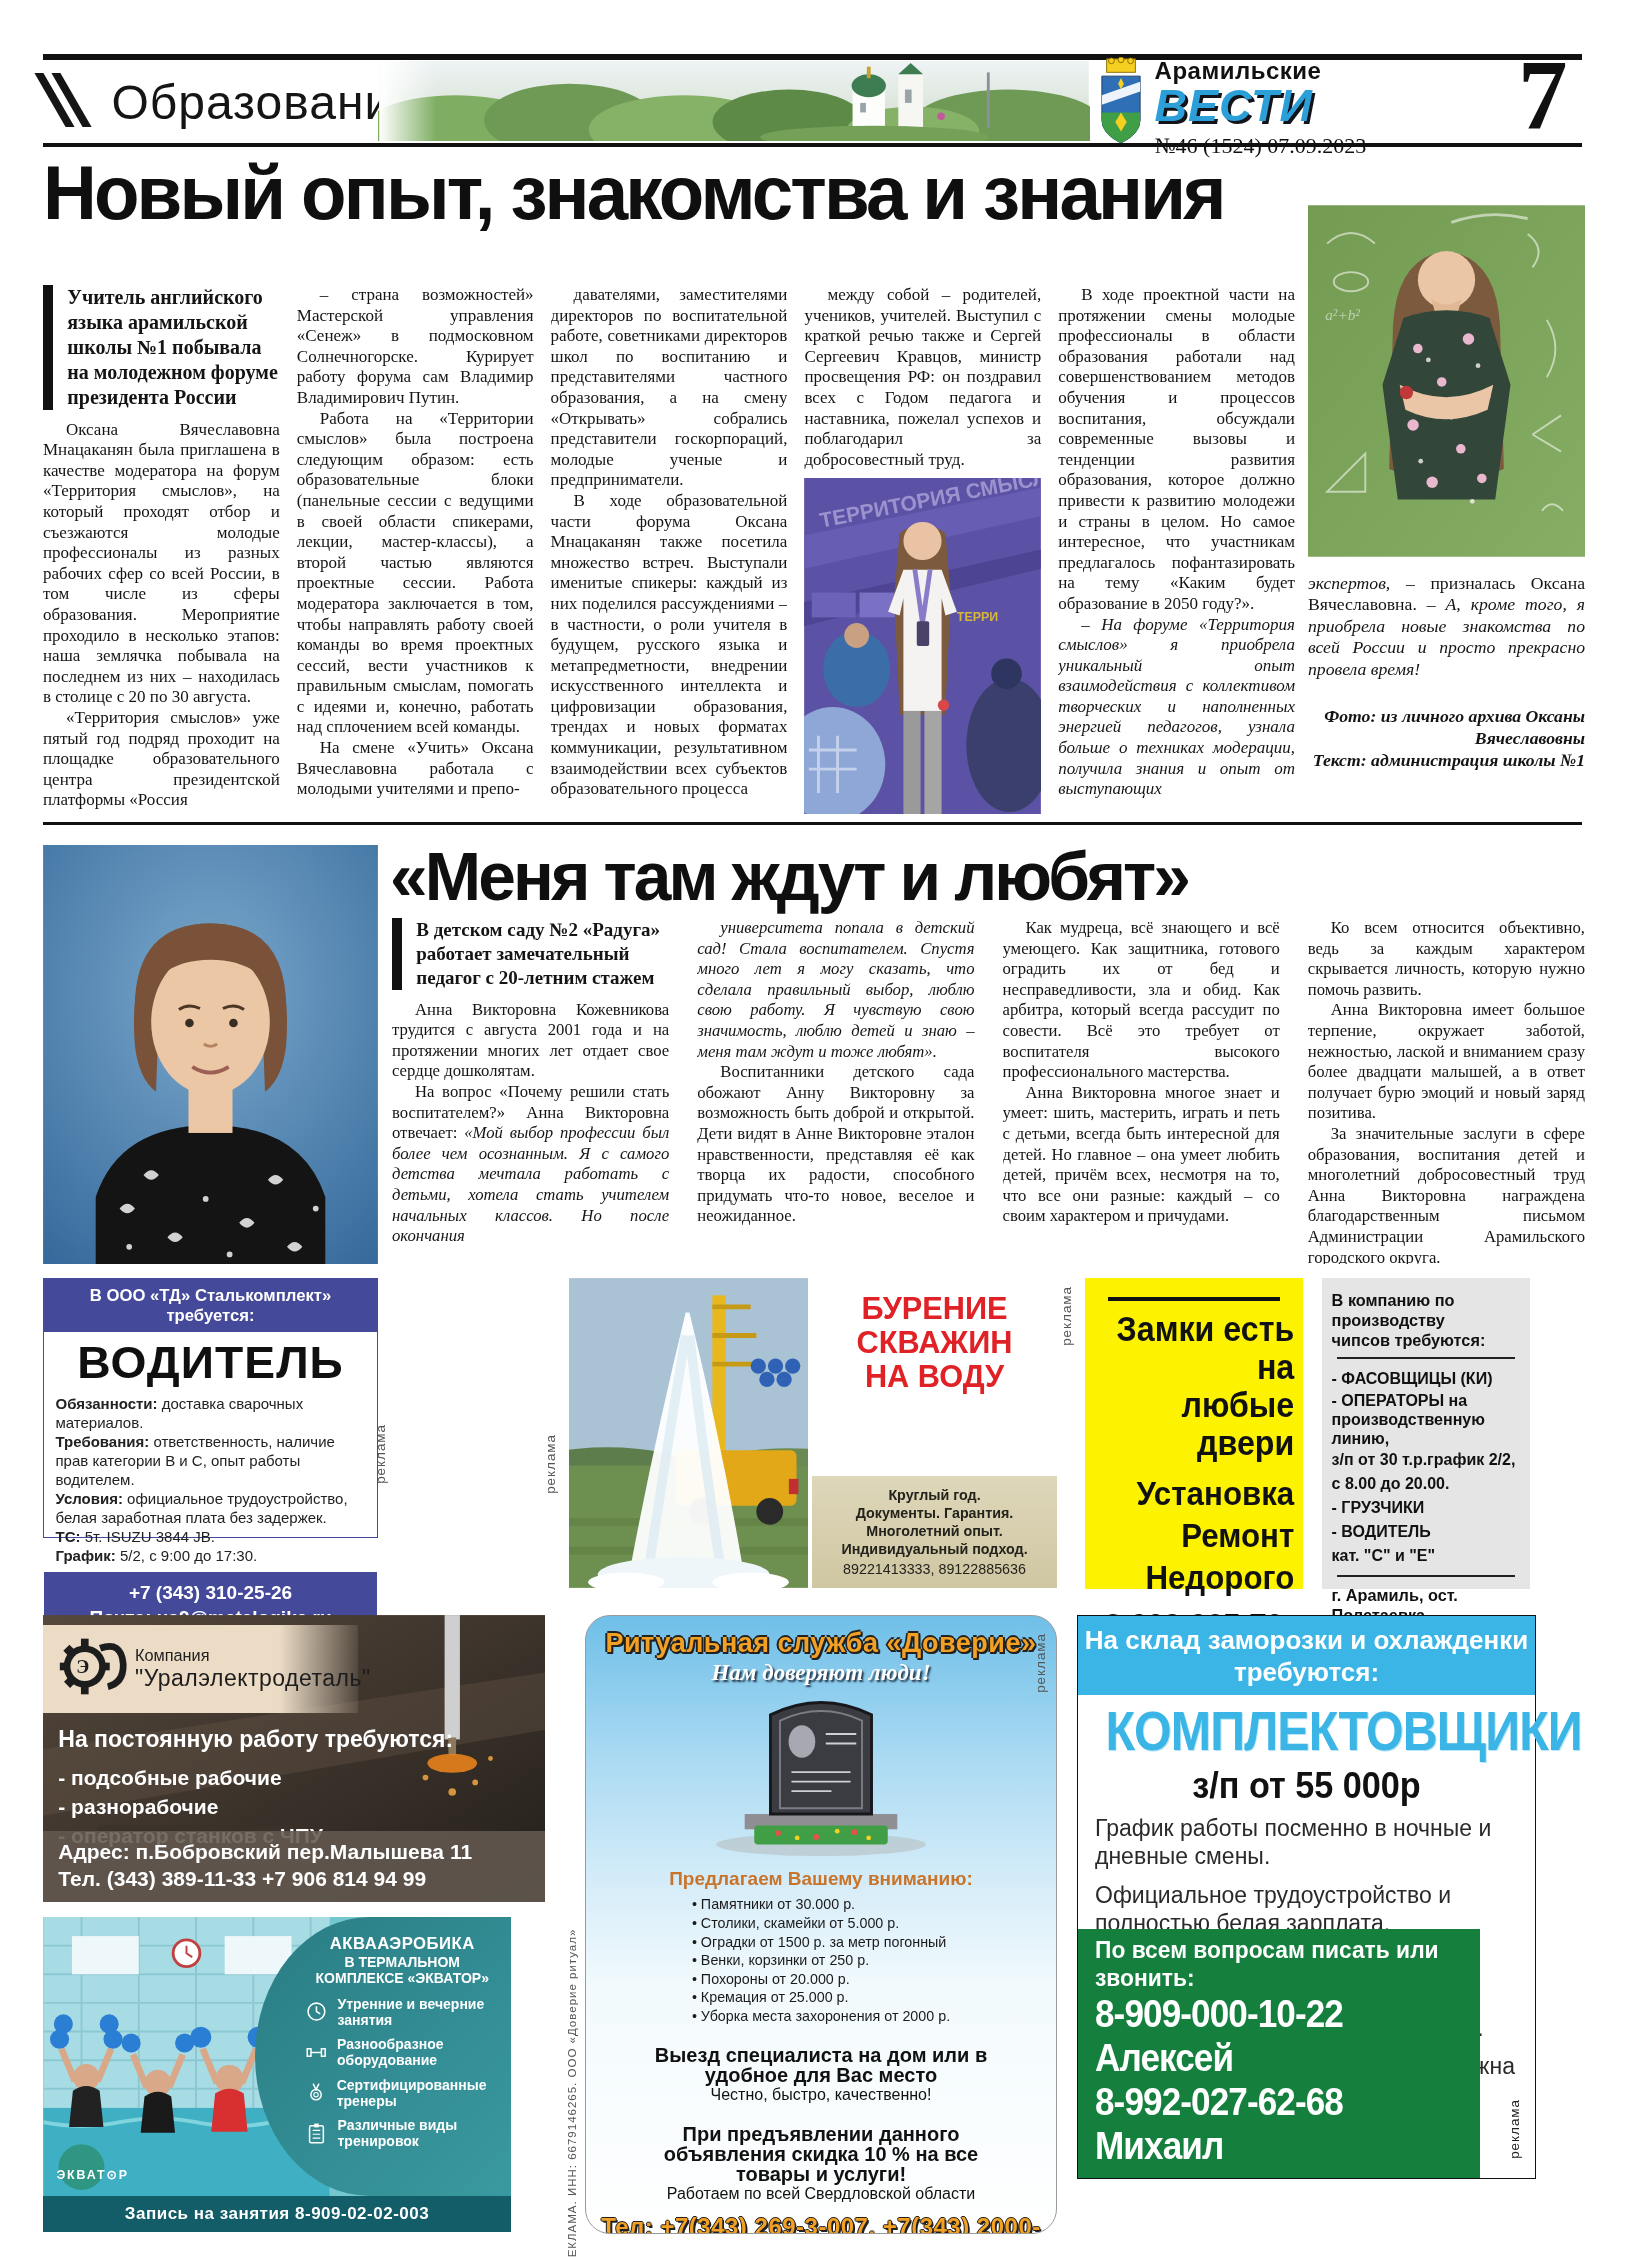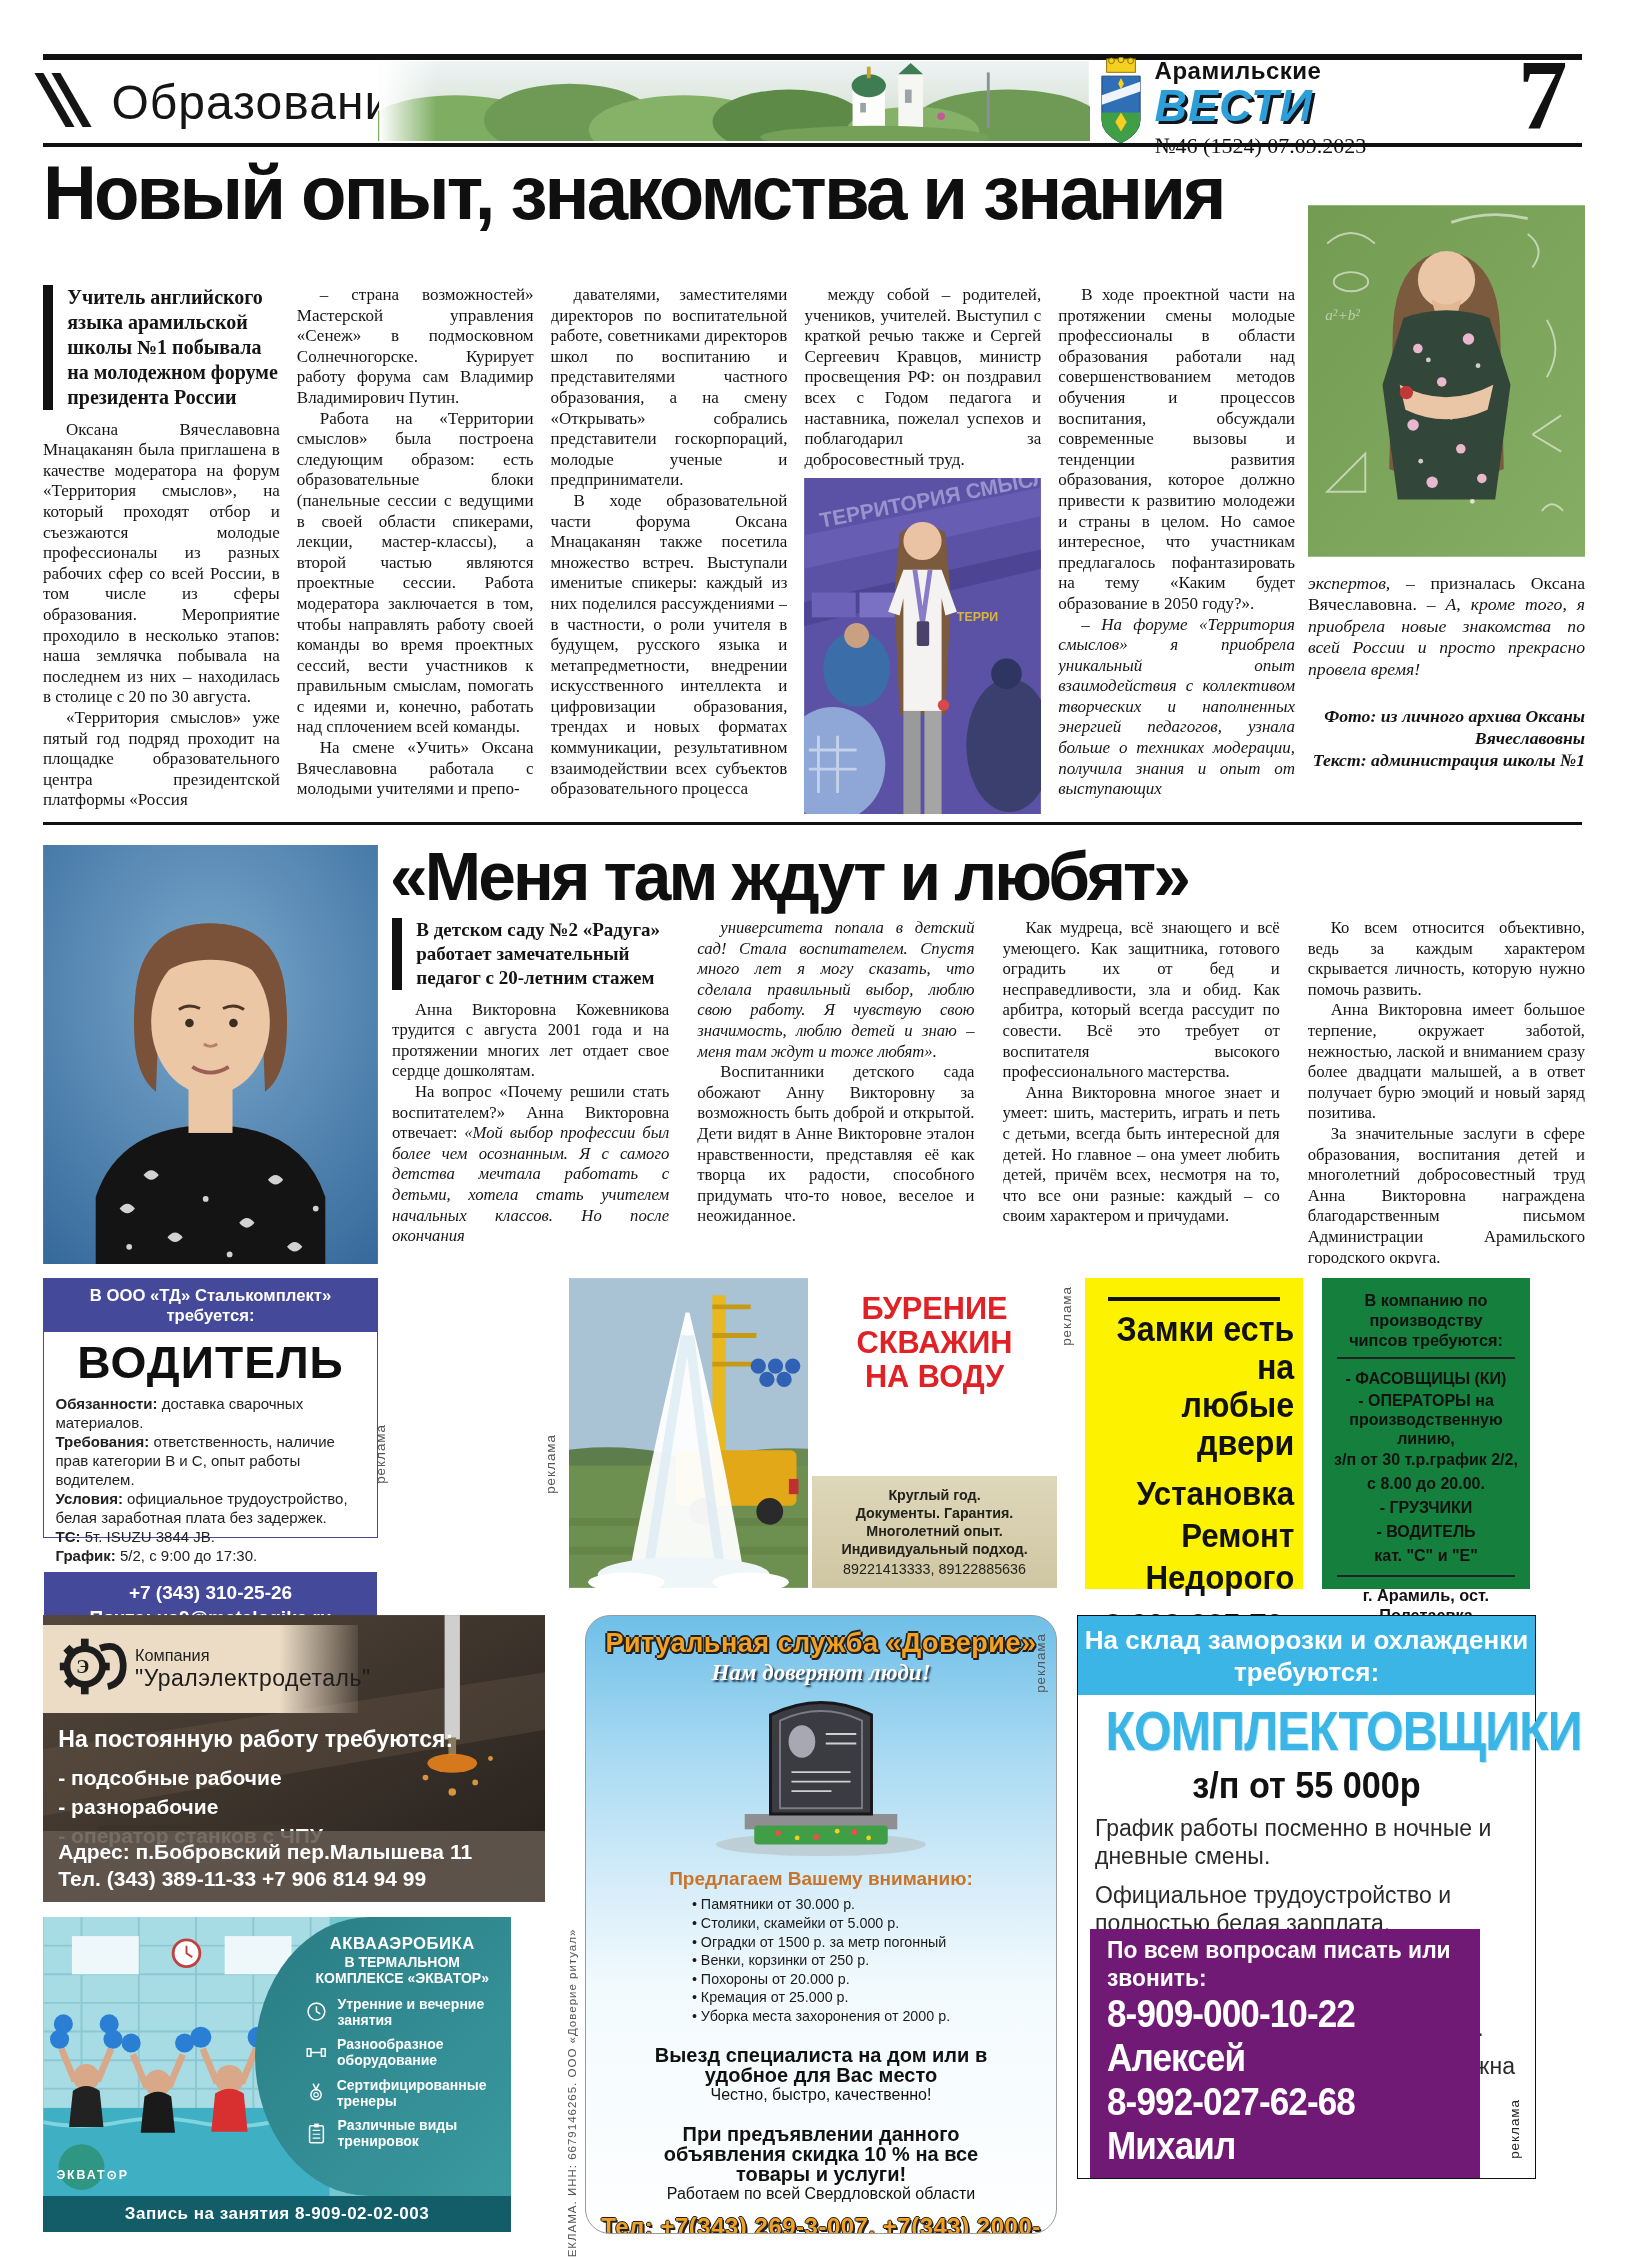--- a/index.html
+++ b/index.html
@@ -59,21 +59,21 @@
                 text-align:center; line-height:18px; padding:9.6px 5.7px;}
 
   
   .locks { background:#fdf300; text-align:right; color:#111; }
   .locks .hr { height:3.8px; background:#111; margin:0 23px; }
   .locks-big { font-weight:700; font-size:35px; line-height:38px; transform:scaleX(.92); }
   .locks-mid { font-weight:700; font-size:34px; line-height:42px; transform:scaleX(.92); }
   .locks-tel { font-weight:700; font-size:35px; letter-spacing:-1px; transform:scaleX(.9); }
 
   
-  .chips { background:#15803d; color:#111; text-align:center; padding:11.5px 9.6px; }
+  .chips { background:#e5e5e5; color:#111; padding:11.5px 9.6px; }
   .chips .hr { height:1.9px; background:#222; margin:7.6px 5.7px; }
   .chips-h { font-weight:700; font-size:16.3px; line-height:20px; }
   .chips-i { font-weight:700; font-size:16px; line-height:24px; }
 
   
   .ural { color:#fff; overflow:hidden; }
   .ural-logo { position:absolute; left:0; top:9.6px; width:315px; height:88px;
                background:linear-gradient(90deg,#ecdcc6 75%,rgba(236,220,198,.1)); display:flex; align-items:center; padding-left:13.4px;}
   .ural-ln1 { font-size:16.3px; color:#222; }
   .ural-ln2 { font-size:23px; color:#1d1d1d; letter-spacing:0.5px;}
@@ -111,21 +111,21 @@
              text-shadow:-1px 0 #222,0 -1px #222,1px 0 #222,0 1px #222,1.9px 1.9px #222;}
 
   
   .wh { border:1.9px solid #111; background:#fff; }
   .wh-bar { background:#3ab5e6; color:#fff; font-weight:700; font-size:26px; line-height:32px; text-align:center; padding:7.6px 0;}
   .wh-title { color:#3ab5e6; font-weight:700; font-size:55px; text-align:center; letter-spacing:-1px;
               transform:scaleX(.88); margin-top:3.8px; text-shadow:1px 1px 0 #b8e6f8;}
   .wh-sal { color:#111; font-weight:700; font-size:36px; text-align:center; transform:scaleX(.95); margin:1.9px 0 7.6px;}
   .wh-body { font-size:23px; line-height:28px; color:#2a2a2a; padding:0 17px; }
   .wh-body p { margin-bottom:10.5px; }
-  .wh-foot { position:absolute; left:12px; right:55px; bottom:0; background:#701a75; color:#fff; padding:7.6px 0 9.6px 17px;}
+  .wh-foot { position:absolute; left:0; right:55px; bottom:0; background:#15803d; color:#fff; padding:7.6px 0 9.6px 17px;}
   .wh-f1 { font-weight:700; font-size:24px; transform:scaleX(.95); transform-origin:left;}
   .wh-f2 { font-weight:700; font-size:39px; line-height:44px; transform:scaleX(.9); transform-origin:left; letter-spacing:-1px;}
 </style>
 </head>
 <body>
 
 <div id="page">
 
   <div class="abs rule" style="left:43px;top:54px;width:1539px;height:5.7px;"></div>
   <div class="abs" style="left:50px;top:73px;display:flex;align-items:center;">

